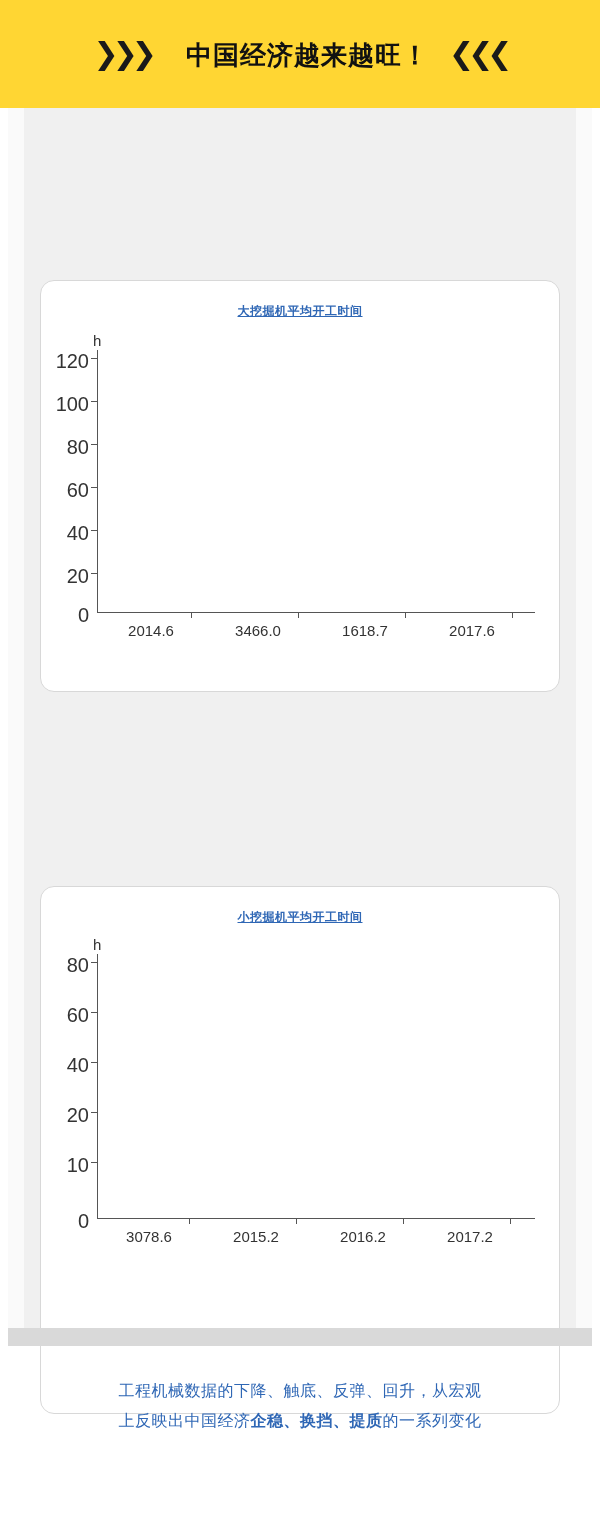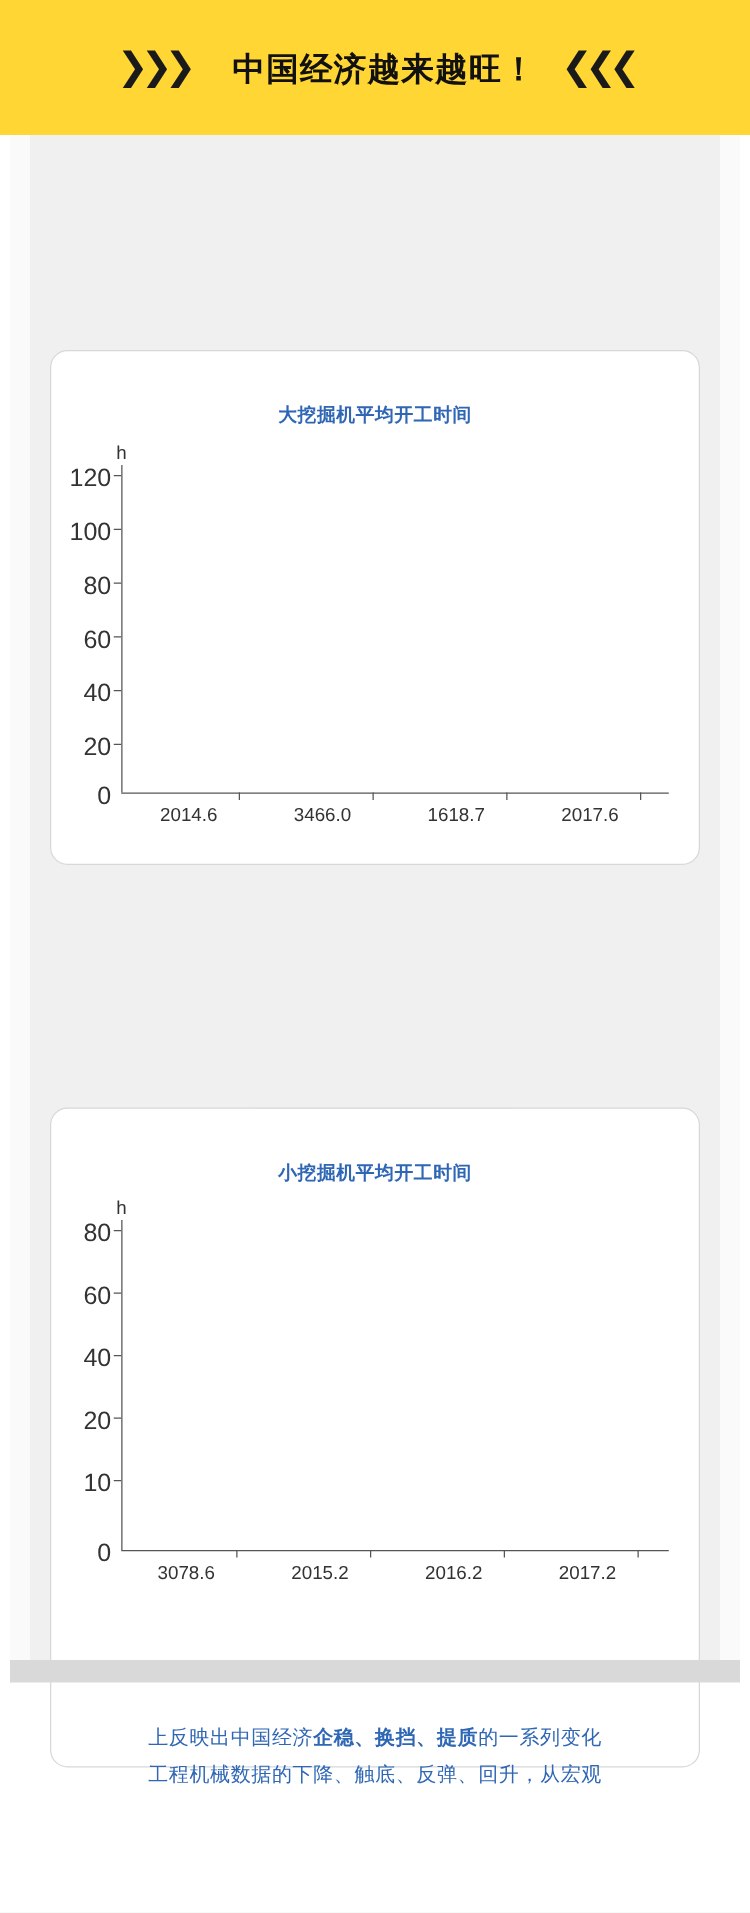--- a/index.html
+++ b/index.html
@@ -86,24 +86,25 @@
     border: 1px solid #d8d8d8;
     border-radius: 14px;
     box-sizing: border-box;
   }
   #card-1 { top: 280px; height: 412px; }
   #card-2 { top: 886px; height: 528px; }
 
   .card-title {
     text-align: center;
     color: #2f67b5;
-    font-size: 15px;
+    font-size: 12px;
     font-weight: bold;
-    margin-top: 42px;
+    margin-top: 22px;
     letter-spacing: 0.5px;
+    text-decoration: underline;
   }
 
   .plot {
     position: relative;
     margin: 16px 0 0 0;
     height: 320px;
   }
   .axis-unit {
     position: absolute;
     font-size: 15px;
@@ -264,17 +265,17 @@
     <div class="tick-v" style="left:362px; top:276px;"></div>
     <div class="x-label" style="left:282px; top:286px;">2016.2</div>
 
     <div class="tick-v" style="left:469px; top:276px;"></div>
     <div class="x-label" style="left:389px; top:286px;">2017.2</div>
   </div>
 </div>
 
 <div class="footer-bar"></div>
 <div class="caption">
+  <div>工程机械数据的下降、触底、反弹、回升，从宏观</div>
   <div>
     <span>上反映出中国经济</span><b>企稳、换挡、提质</b><span>的一系列变化</span>
   </div>
-  <div>工程机械数据的下降、触底、反弹、回升，从宏观</div>
 </div>
 
 </body></html>

